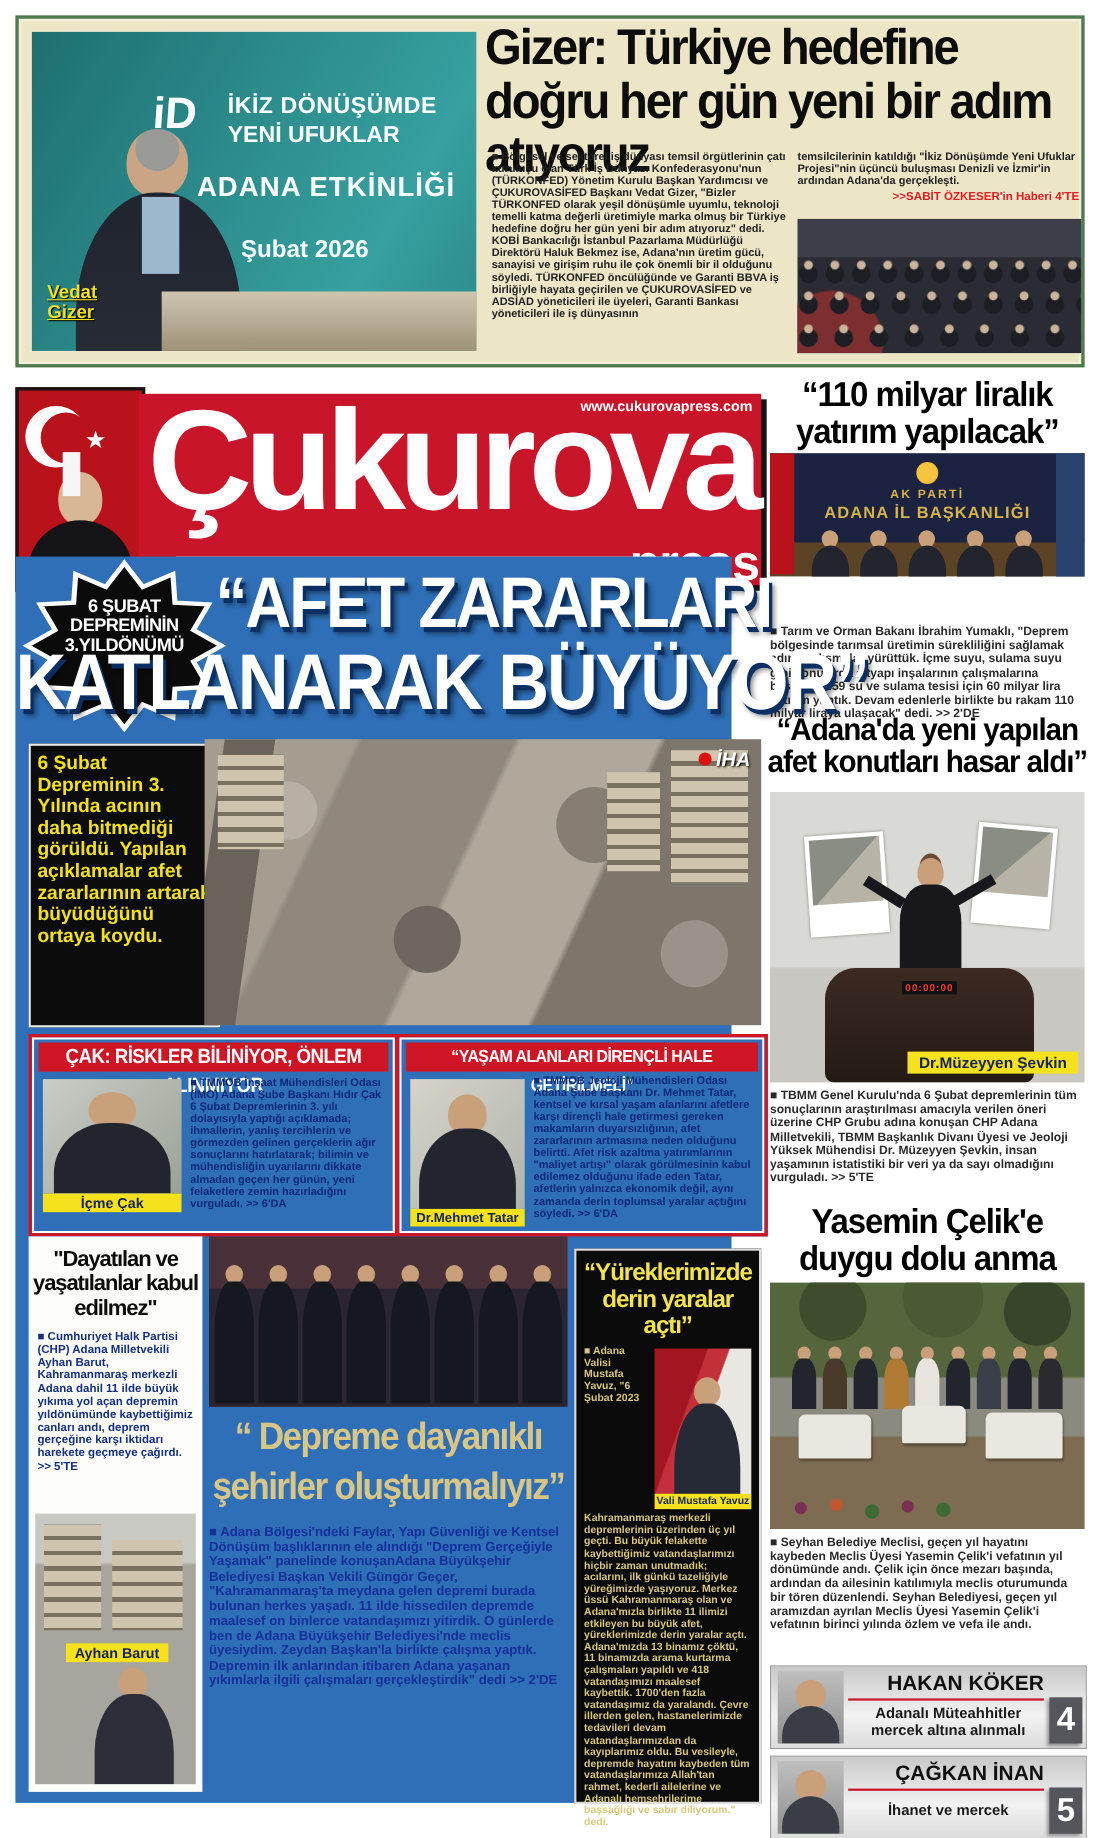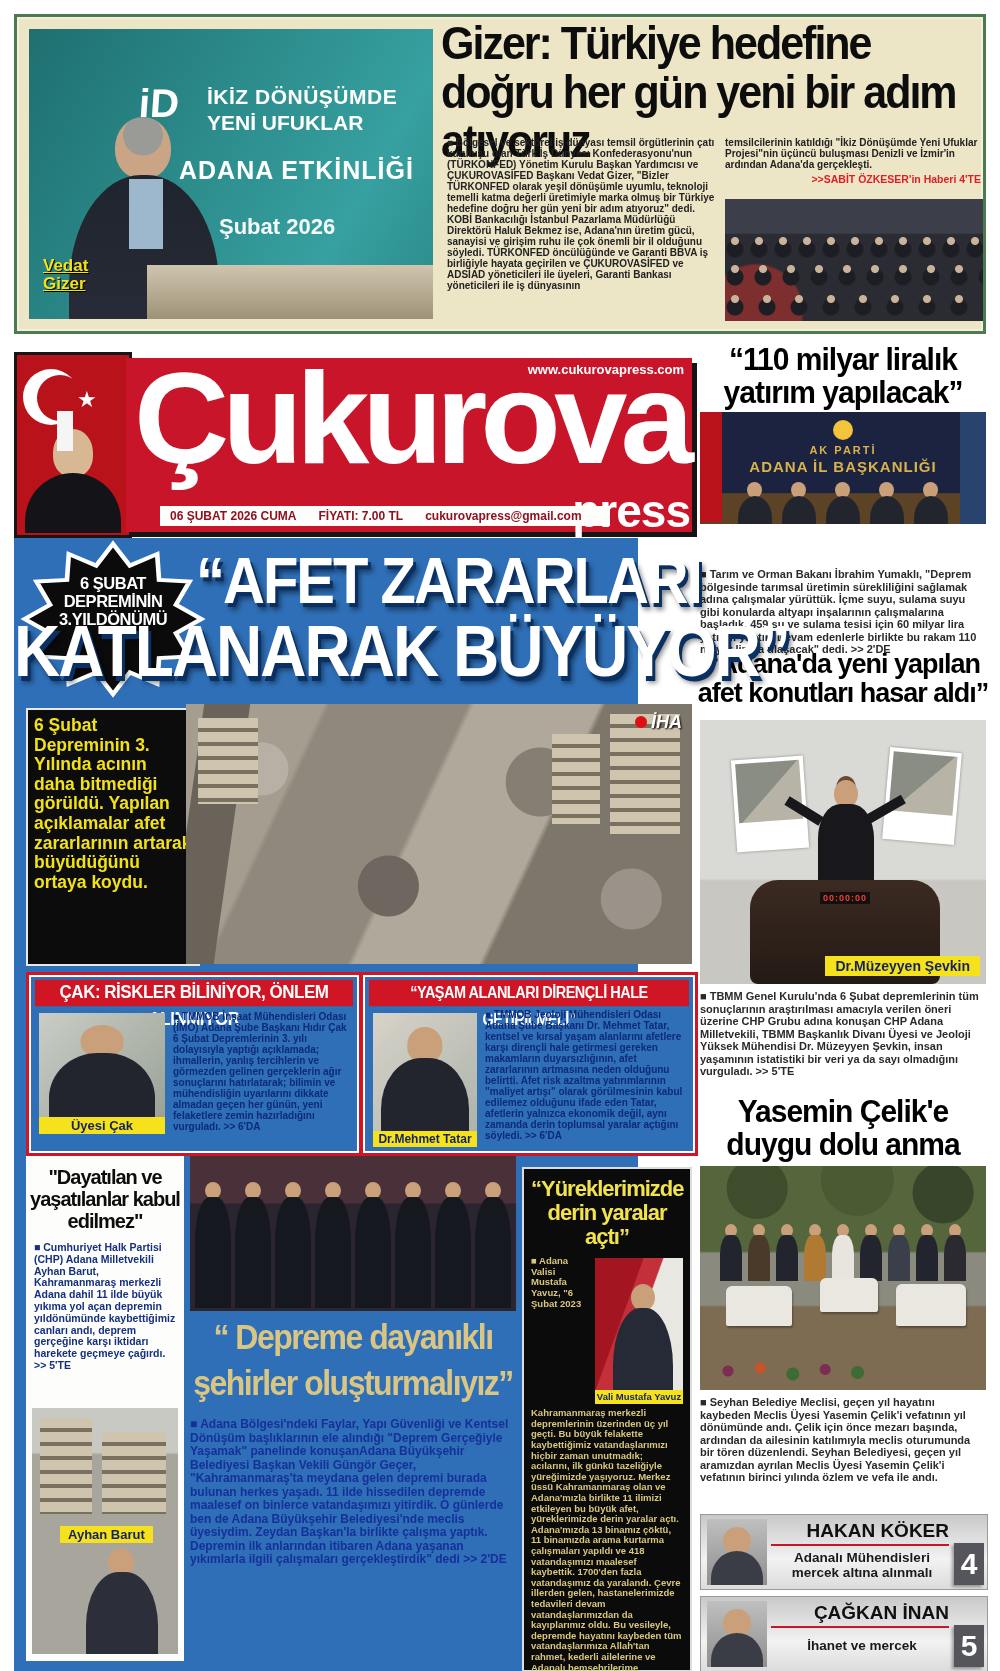--- a/index.html
+++ b/index.html
@@ -101,21 +101,21 @@
   .colm{left:700px;width:286px;height:74px;background:linear-gradient(180deg,#c9c9c9,#f2f2f2 60%,#dcdcdc);border:1px solid #9a9a9a;}
   #colm1{top:1514px;}
   #colm2{top:1596px;}
   .colm-photo{left:6px;top:4px;width:60px;height:66px;background:linear-gradient(180deg,#bfbfbf,#8f8f8f);overflow:hidden;}
   .colm-photo::before{content:"";position:absolute;left:16px;top:8px;width:28px;height:28px;background:#caa07a;border-radius:50%;}
   .colm-photo::after{content:"";position:absolute;left:4px;top:32px;width:52px;height:34px;background:#3a3d46;border-radius:50% 50% 0 0/80% 80% 0 0;}
   .colm-name{left:70px;top:5px;width:178px;text-align:right;font-weight:800;font-size:19px;color:#101010;letter-spacing:0px;border-bottom:2px solid #c81529;padding-bottom:2px;}
   .colm-title{left:70px;top:36px;width:182px;text-align:center;font-weight:800;font-size:13.5px;line-height:1.1;color:#1a1a1a;}
   .colm-num{right:3px;bottom:4px;width:30px;height:42px;background:#55555c;color:#fff;font-weight:800;font-size:30px;text-align:center;line-height:42px;box-shadow:-2px 2px 3px rgba(0,0,0,.35);}
   
-  #blue{left:14px;top:538px;width:624px;height:1133px;background:#2e6fb7;}
+  #blue{left:14px;top:506px;width:624px;height:1133px;background:#2e6fb7;padding-left:27px;}
   #burst{left:6px;top:2px;width:186px;height:158px;}
   #burst svg{width:100%;height:100%;}
   #burst-text{position:absolute;left:18px;top:34px;width:150px;text-align:center;color:#fff;font-weight:800;font-size:16.5px;line-height:1.1;letter-spacing:-.5px;}
   .main-head{color:#fff;font-weight:800;letter-spacing:-2px;text-align:center;line-height:1;transform:scaleY(1.12);transform-origin:top center;
      text-shadow:3px 4px 0 #0a2f63,5px 6px 5px rgba(0,0,0,.45);white-space:nowrap;}
   #mh1{left:182px;top:10px;width:496px;font-size:58px;}
   #mh2{left:0px;top:78px;width:688px;font-size:64px;}
   #sidebox{left:12px;top:170px;width:158px;height:242px;background:#0c0c0c;border:2px solid #e8e8e8;padding:6px 6px;}
   #sidebox .yl{color:#f2e115;font-weight:800;font-size:17.5px;line-height:1.12;}
   #rubble{left:172px;top:166px;width:506px;height:260px;background:
@@ -286,21 +286,21 @@
       <div class="grave" style="left:26px;top:120px;width:66px;height:40px"></div>
       <div class="grave" style="left:120px;top:112px;width:58px;height:34px"></div>
       <div class="grave" style="left:196px;top:118px;width:70px;height:42px"></div>
       <div class="abs cem-flowers"></div>
     </div>
     <div class="abs rc-body" id="anma-body">■ Seyhan Belediye Meclisi, geçen yıl hayatını kaybeden Meclis Üyesi Yasemin Çelik'i vefatının yıl dönümünde andı. Çelik için önce mezarı başında, ardından da ailesinin katılımıyla meclis oturumunda bir tören düzenlendi. Seyhan Belediyesi, geçen yıl aramızdan ayrılan Meclis Üyesi Yasemin Çelik'i vefatının birinci yılında özlem ve vefa ile andı.</div>
 
     <div class="abs colm" id="colm1">
       <div class="abs colm-photo"></div>
       <div class="abs colm-name">HAKAN KÖKER</div>
-      <div class="abs colm-title">Adanalı Mühendisleri mercek altına alınmalı</div>
+      <div class="abs colm-title">Adanalı Müteahhitler mercek altına alınmalı</div>
       <div class="abs colm-num">4</div>
     </div>
     <div class="abs colm" id="colm2">
       <div class="abs colm-photo"></div>
       <div class="abs colm-name">ÇAĞKAN İNAN</div>
       <div class="abs colm-title" style="top:42px">İhanet ve mercek</div>
       <div class="abs colm-num">5</div>
     </div>
   </section>
 
@@ -326,21 +326,21 @@
       <div class="road"></div>
       <div class="bld" style="right:12px;top:10px;width:70px;height:120px"></div>
       <div class="bld" style="right:92px;top:30px;width:48px;height:90px"></div>
       <div class="bld" style="left:12px;top:14px;width:60px;height:86px"></div>
       <div class="abs" id="iha">İHA</div>
     </div>
 
     <div class="abs rbox" id="cakbox">
       <div class="rbox-head" id="cak-head">ÇAK: RİSKLER BİLİNİYOR, ÖNLEM ALINMIYOR</div>
       <div class="portrait p-man" id="cak-photo"></div>
-      <div class="abs cap-yellow" id="cak-cap">Üyesi Çak</div>
+      <div class="abs cap-yellow" id="cak-cap">İçme Çak</div>
       <div class="rbox-body" id="cak-body">■ TMMOB İnşaat Mühendisleri Odası (İMO) Adana Şube Başkanı Hıdır Çak 6 Şubat Depremlerinin 3. yılı dolayısıyla yaptığı açıklamada; ihmallerin, yanlış tercihlerin ve görmezden gelinen gerçeklerin ağır sonuçlarını hatırlatarak; bilimin ve mühendisliğin uyarılarını dikkate almadan geçen her günün, yeni felaketlere zemin hazırladığını vurguladı. &gt;&gt; 6'DA</div>
     </div>
 
     <div class="abs rbox" id="yasambox">
       <div class="rbox-head" id="yasam-head">“YAŞAM ALANLARI DİRENÇLİ HALE GETİRİLMELİ”</div>
       <div class="portrait p-man" id="tatar-photo" style="background:linear-gradient(135deg,#d7d3c9,#aeb4ab)"></div>
       <div class="abs cap-yellow" id="tatar-cap">Dr.Mehmet Tatar</div>
       <div class="rbox-body" id="tatar-body">■ TMMOB Jeoloji Mühendisleri Odası Adana Şube Başkanı Dr. Mehmet Tatar, kentsel ve kırsal yaşam alanlarını afetlere karşı dirençli hale getirmesi gereken makamların duyarsızlığının, afet zararlarının artmasına neden olduğunu belirtti. Afet risk azaltma yatırımlarının "maliyet artışı" olarak görülmesinin kabul edilemez olduğunu ifade eden Tatar, afetlerin yalnızca ekonomik değil, aynı zamanda derin toplumsal yaralar açtığını söyledi. &gt;&gt; 6'DA</div>
     </div>
 

